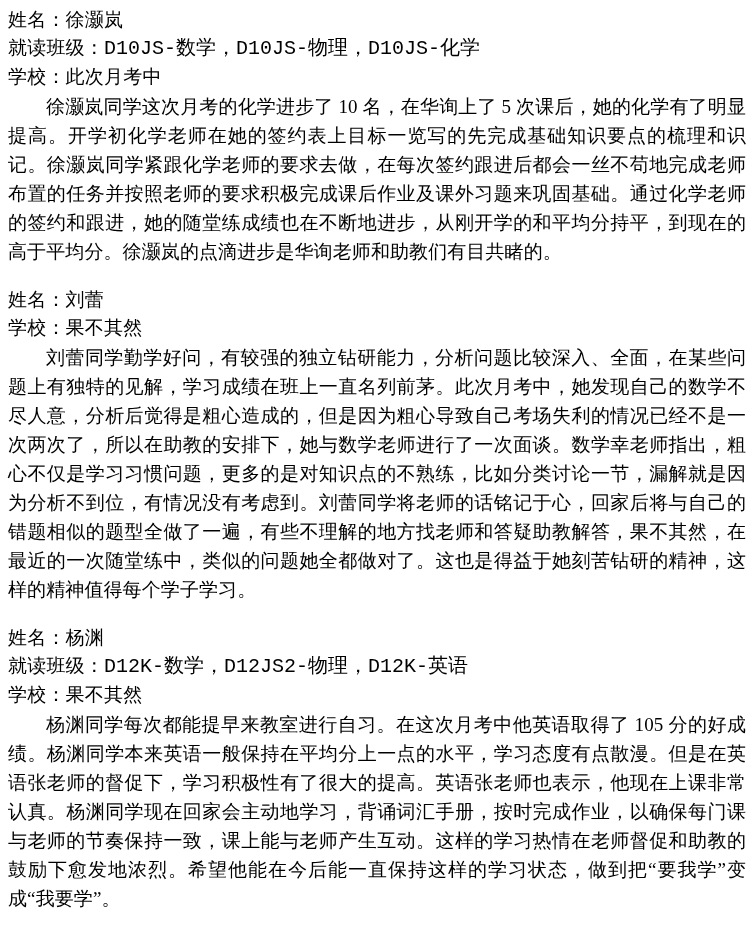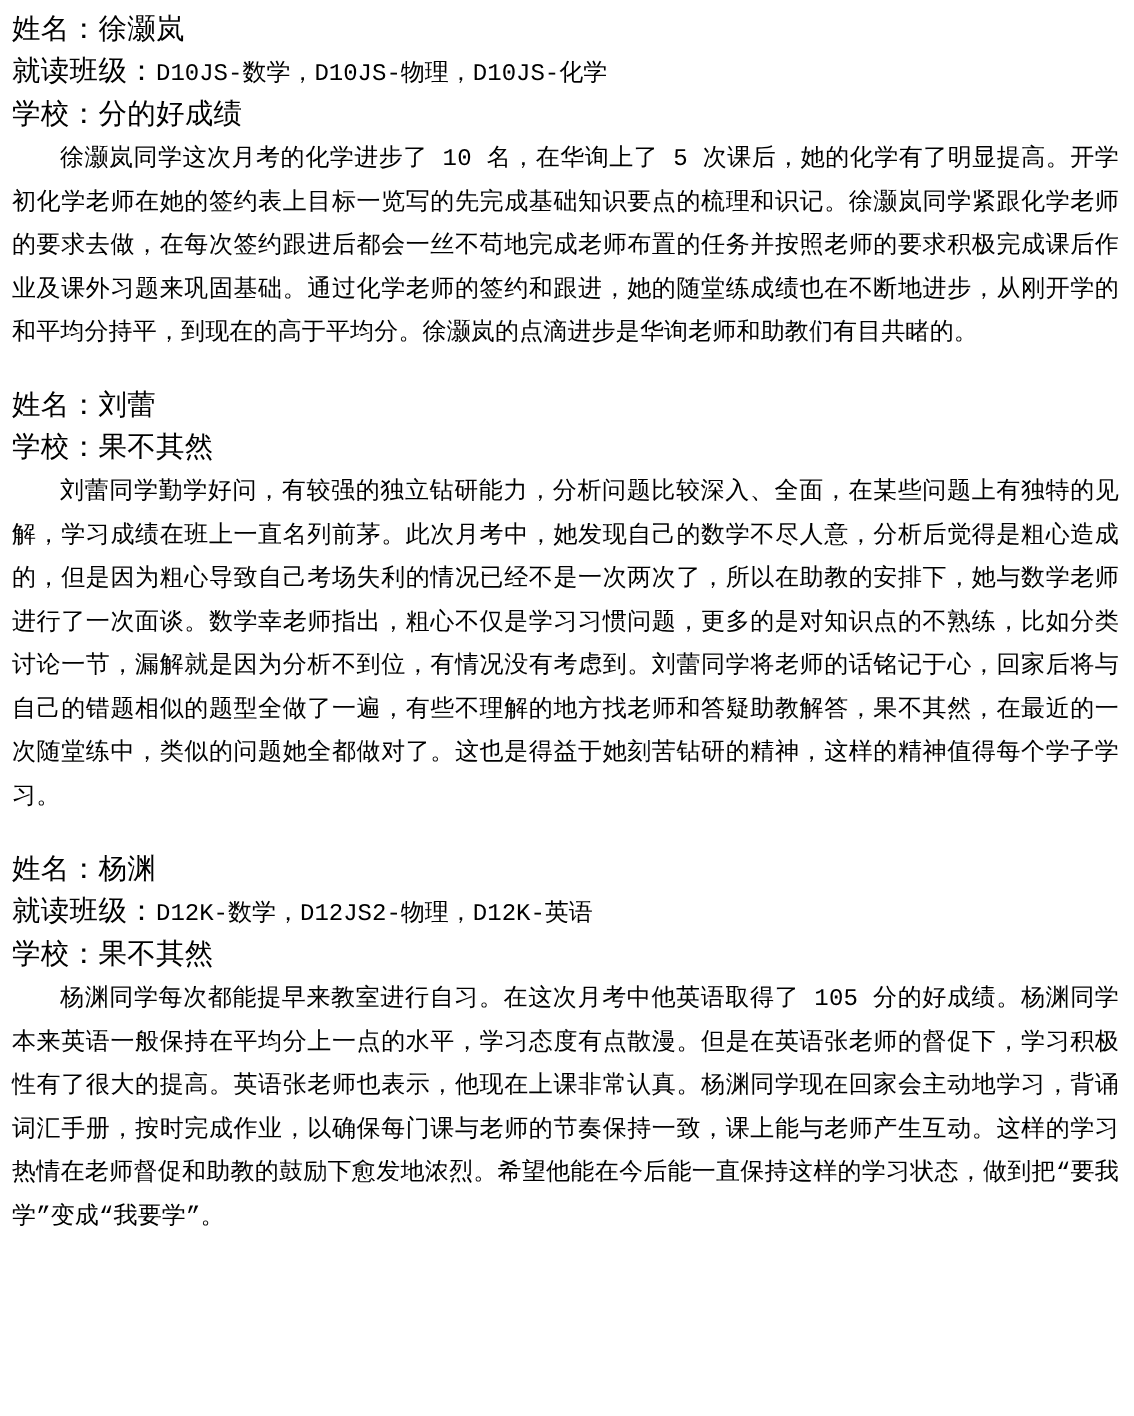--- a/index.html
+++ b/index.html
@@ -30,51 +30,50 @@
     letter-spacing: 0.2px;
   }
   .field-label {
     font-family: Liberation Serif, serif;
   }
   .field-value {
     font-family: Liberation Serif, serif;
   }
   .mono-value {
     font-family: "Liberation Mono", "DejaVu Sans Mono", monospace;
-    font-size: 16px;
+    font-size: 20px;
     letter-spacing: 0px;
   }
   .body-text {
-    font-size: 16px;
+    font-size: 19px;
     line-height: 29px;
     text-align: justify;
     text-justify: inter-ideograph;
     text-indent: 2em;
     margin-top: 1px;
     letter-spacing: 0.1px;
-    font-family: Liberation Mono, monospace;
   }
   .entry-1 { margin-bottom: 20px; }
   .entry-2 { margin-bottom: 20px; }
   .entry-3 { margin-bottom: 12px; }
 </style>
 </head>
 <body>
 
 <div class="page">
 
   <div class="entry entry-1">
     <div class="field-line">
       <span class="field-label">姓名：</span><span class="field-value">徐灏岚</span>
     </div>
     <div class="field-line">
       <span class="field-label">就读班级：</span><span class="mono-value">D10JS-数学，D10JS-物理，D10JS-化学</span>
     </div>
     <div class="field-line">
-      <span class="field-label">学校：</span><span class="field-value">分的好成绩</span>
+      <span class="field-label">学校：</span><span class="field-value">此次月考中</span>
     </div>
     <p class="body-text">徐灏岚同学这次月考的化学进步了 10 名，在华询上了 5 次课后，她的化学有了明显提高。开学初化学老师在她的签约表上目标一览写的先完成基础知识要点的梳理和识记。徐灏岚同学紧跟化学老师的要求去做，在每次签约跟进后都会一丝不苟地完成老师布置的任务并按照老师的要求积极完成课后作业及课外习题来巩固基础。通过化学老师的签约和跟进，她的随堂练成绩也在不断地进步，从刚开学的和平均分持平，到现在的高于平均分。徐灏岚的点滴进步是华询老师和助教们有目共睹的。</p>
   </div>
 
   <div class="entry entry-2">
     <div class="field-line">
       <span class="field-label">姓名：</span><span class="field-value">刘蕾</span>
     </div>
     <div class="field-line">
       <span class="field-label">学校：</span><span class="field-value">果不其然</span>

